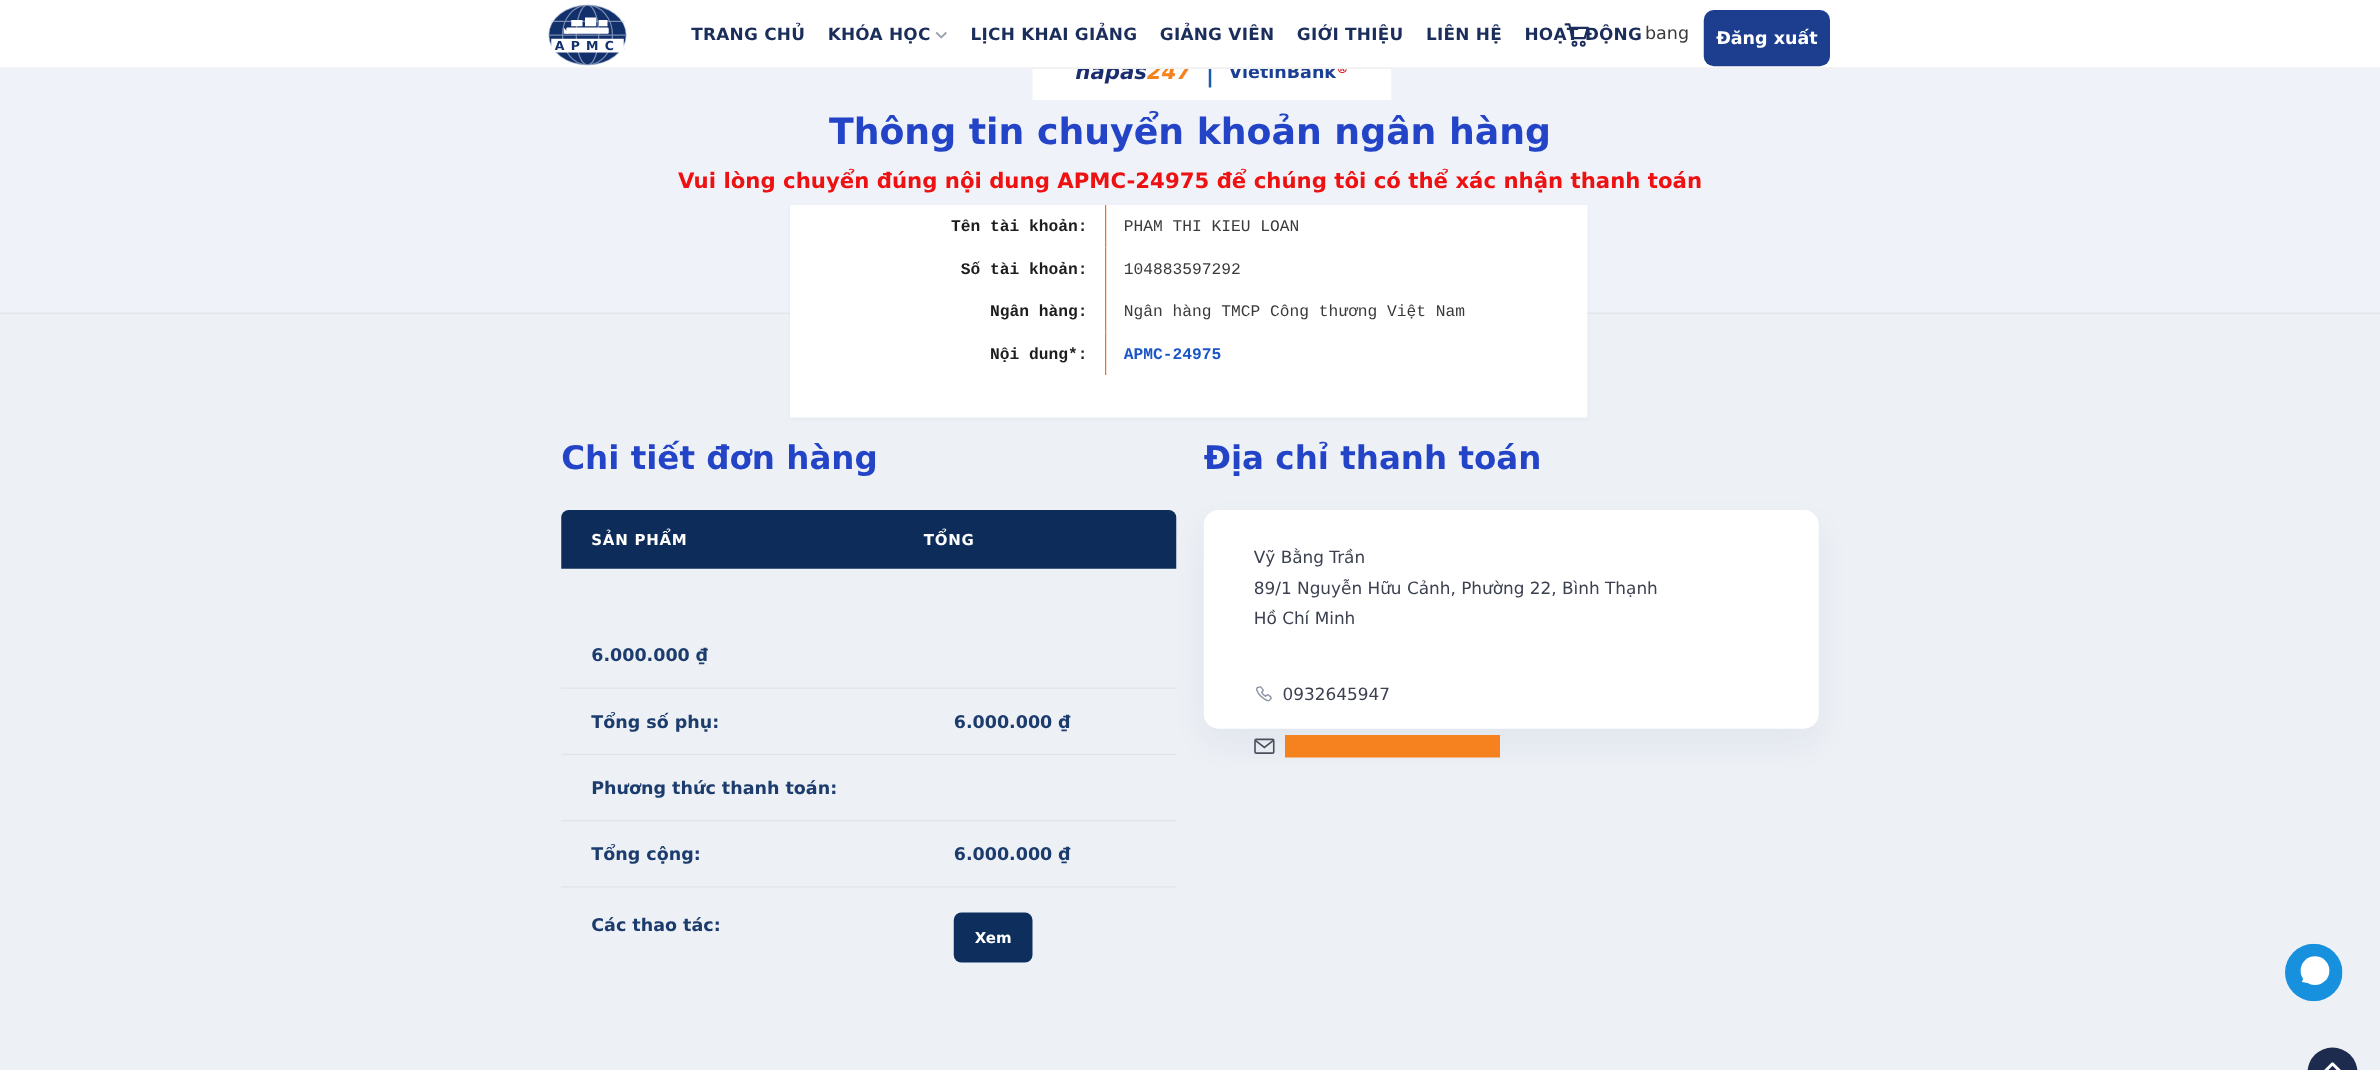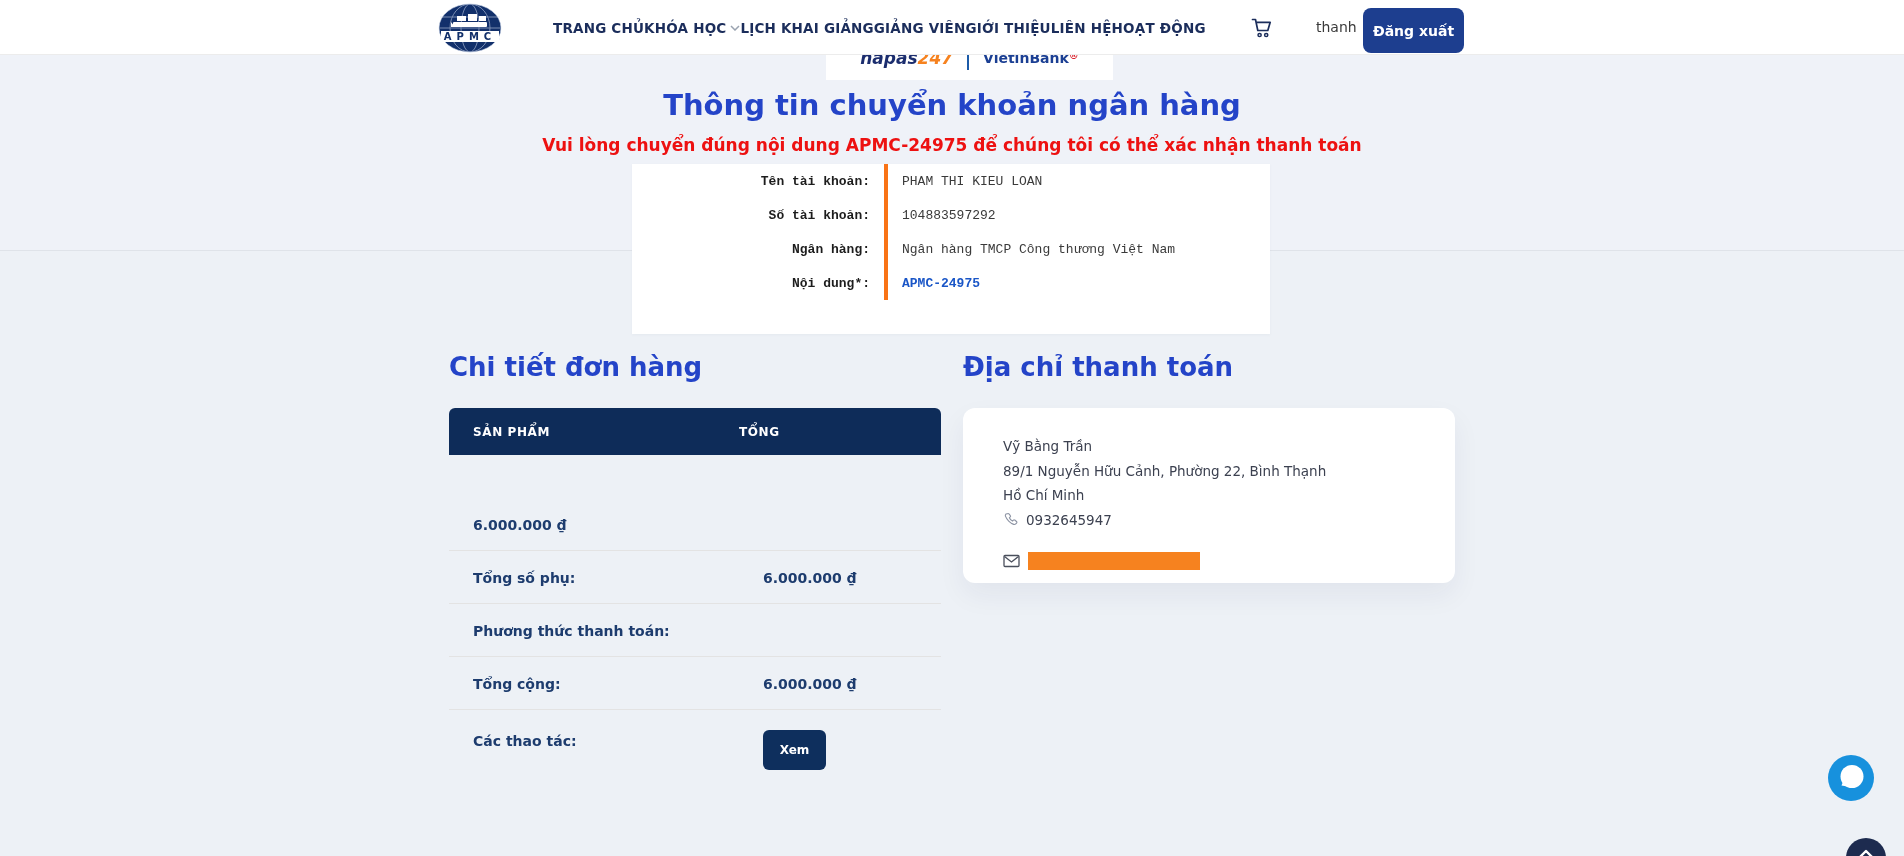--- a/index.html
+++ b/index.html
@@ -5,21 +5,21 @@
   * { margin:0; padding:0; box-sizing:border-box; }
   html,body { width:1904px; height:856px; overflow:hidden; }
   body {
     font-family:"DejaVu Sans","Liberation Sans",sans-serif;
     background:#ffffff; position:relative; color:#333;
   }
   
   .header { position:absolute; top:0; left:0; width:1904px; height:55px;
     background:#fff; border-bottom:1px solid #ececec; z-index:30; }
   .logo { position:absolute; left:437px; top:3px; width:66px; height:50px; cursor:pointer; }
-  .nav { position:absolute; left:553px; top:0; height:55px; display:flex; align-items:center; }
+  .nav { position:absolute; left:553px; top:0; height:55px; display:flex; align-items:center; gap:18px; }
   .nav-item { font-size:13.5px; font-weight:bold; color:#1b2d5b; letter-spacing:0.2px;
     cursor:pointer; display:flex; align-items:center; gap:4px; white-space:nowrap; }
   .cart { position:absolute; left:1250px; top:16px; width:24px; height:24px; cursor:pointer; }
   .username { position:absolute; left:1316px; top:19px; font-size:14px; color:#3a3a3a; }
   .logout-btn { position:absolute; left:1363px; top:8px; width:101px; height:45px;
     background:#1d3e8f; color:#fff; font-size:14px; font-weight:bold; border:none;
     border-radius:8px; cursor:pointer; font-family:inherit; }
   
   .hero { position:absolute; top:55px; left:0; width:1904px; height:195px; background:#eff2f8; }
   .lower { position:absolute; top:250px; left:0; width:1904px; height:606px;
@@ -38,21 +38,21 @@
     font-size:29px; font-weight:bold; color:#2444c8; }
   .note { position:absolute; top:135px; left:0; width:1904px; text-align:center;
     font-size:17px; font-weight:bold; color:#ed1111; }
   .note b { font-weight:800; }
   
   .bank-box { position:absolute; top:164px; left:632px; width:638px; height:170px;
     background:#fff; z-index:10; box-shadow:0 1px 3px rgba(30,40,80,0.04); }
   .bank-row { display:flex; height:34px; align-items:center;font-family:Liberation Mono, monospace; }
   .bank-label { width:252px; text-align:right; padding-right:14px; font-size:13px;
     font-weight:bold; color:#1d1d1d; }
-  .bank-value { flex:1; border-left:4px solid #f97316; padding-left:14px; font-size:13px;
+  .bank-value { flex:1; border-left:1px solid #f97316; padding-left:14px; font-size:13px;
     color:#3a3a3a; height:100%; display:flex; align-items:center; }
   .bank-value sup { font-size:9px; margin-left:4px; position:relative; top:-4px; color:#3a3a3a; }
   .bank-value.highlight { color:#1a56c7; font-weight:600; }
   
   .col-left  { position:absolute; left:449px; top:340px; width:492px; }
   .col-right { position:absolute; left:963px; top:340px; width:492px; }
   .h2 { font-size:26px; font-weight:bold; color:#2444c8; margin-top:12px; }
   
   .order-table { margin-top:26px; }
   .ot-head { height:47px; background:#0e2c59; border-radius:6px 6px 0 0;
@@ -70,21 +70,21 @@
   .row-product .c2 { padding-top:43px; }
   .view-btn { width:63px; height:40px; background:#0e2f5d; color:#fff; border:none;
     border-radius:6px; font-size:12px; font-weight:bold; cursor:pointer; font-family:inherit; }
   .row-actions { border-bottom:none; padding-top:20px; }
   .row-actions .c2 { padding-top:0; }
   
   .billing-card { margin-top:26px; background:#fff; border-radius:12px; height:175px;
     padding:26px 40px; box-shadow:0 12px 28px rgba(30,40,80,0.06); }
   .addr-line { font-size:13.5px; color:#3c4150; line-height:24.5px; }
   .phone-line { display:flex; align-items:center; gap:8px; font-size:13.5px; color:#3c4150;
-    line-height:24.5px; cursor:pointer; }
+    line-height:24.5px; cursor:pointer;margin-top:36px; }
   .email-line { display:flex; align-items:center; gap:8px; margin-top:20px; }
   .email-redacted { width:172px; height:18px; background:#f6821f; }
   
   .chat-btn { position:absolute; left:1828px; top:755px; width:46px; height:46px; cursor:pointer; z-index:40; }
   .scroll-top { position:absolute; left:1846px; top:838px; width:40px; height:40px;
     border-radius:50%; background:#1d2b4f; cursor:pointer; z-index:40;
     display:flex; justify-content:center; padding-top:10px; }
 </style>
 </head>
 <body>
@@ -140,21 +140,21 @@
     </div>
   </div>
 
   <div class="cart">
     <svg width="24" height="24" viewBox="0 0 24 24">
       <path d="M2.5 3.5h3l2.3 11h10l2.4-8.2H6.4" fill="none" stroke="#1b2d5b" stroke-width="1.7" stroke-linejoin="round" stroke-linecap="round"></path>
       <circle cx="9.6" cy="19" r="1.6" fill="none" stroke="#1b2d5b" stroke-width="1.5"></circle>
       <circle cx="16.2" cy="19" r="1.6" fill="none" stroke="#1b2d5b" stroke-width="1.5"></circle>
     </svg>
   </div>
-  <div class="username">thanh</div>
+  <div class="username">bang</div>
   <button class="logout-btn">Đăng xuất</button>
 </div>
 
 <div class="hero"></div>
 <div class="lower"></div>
 
 <div class="bank-strip">
   <div class="strip-inner">
     <span class="napas"><span>napas</span><b>247</b></span>
     <span class="strip-divider"></span>

